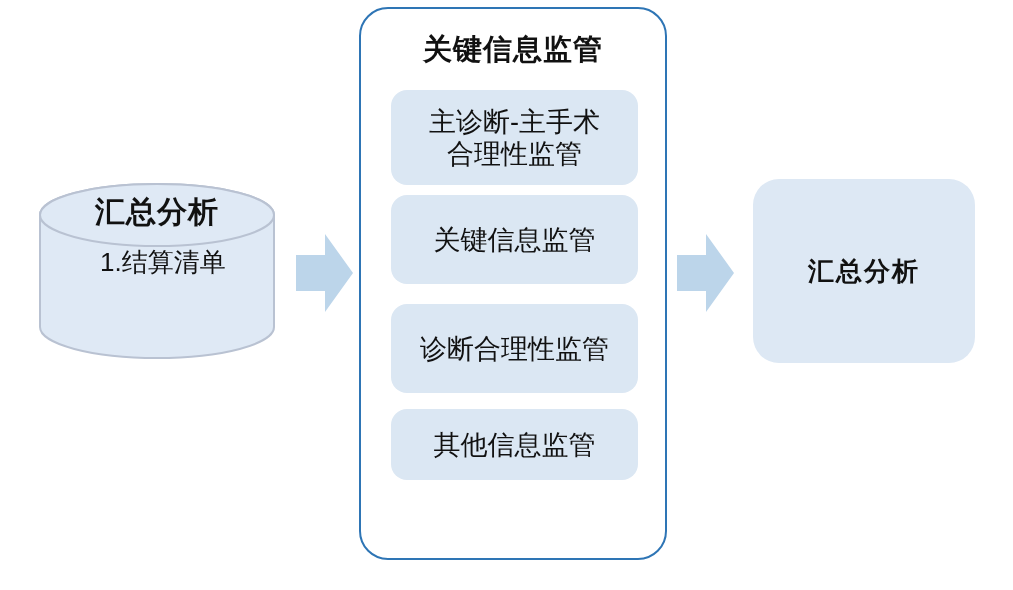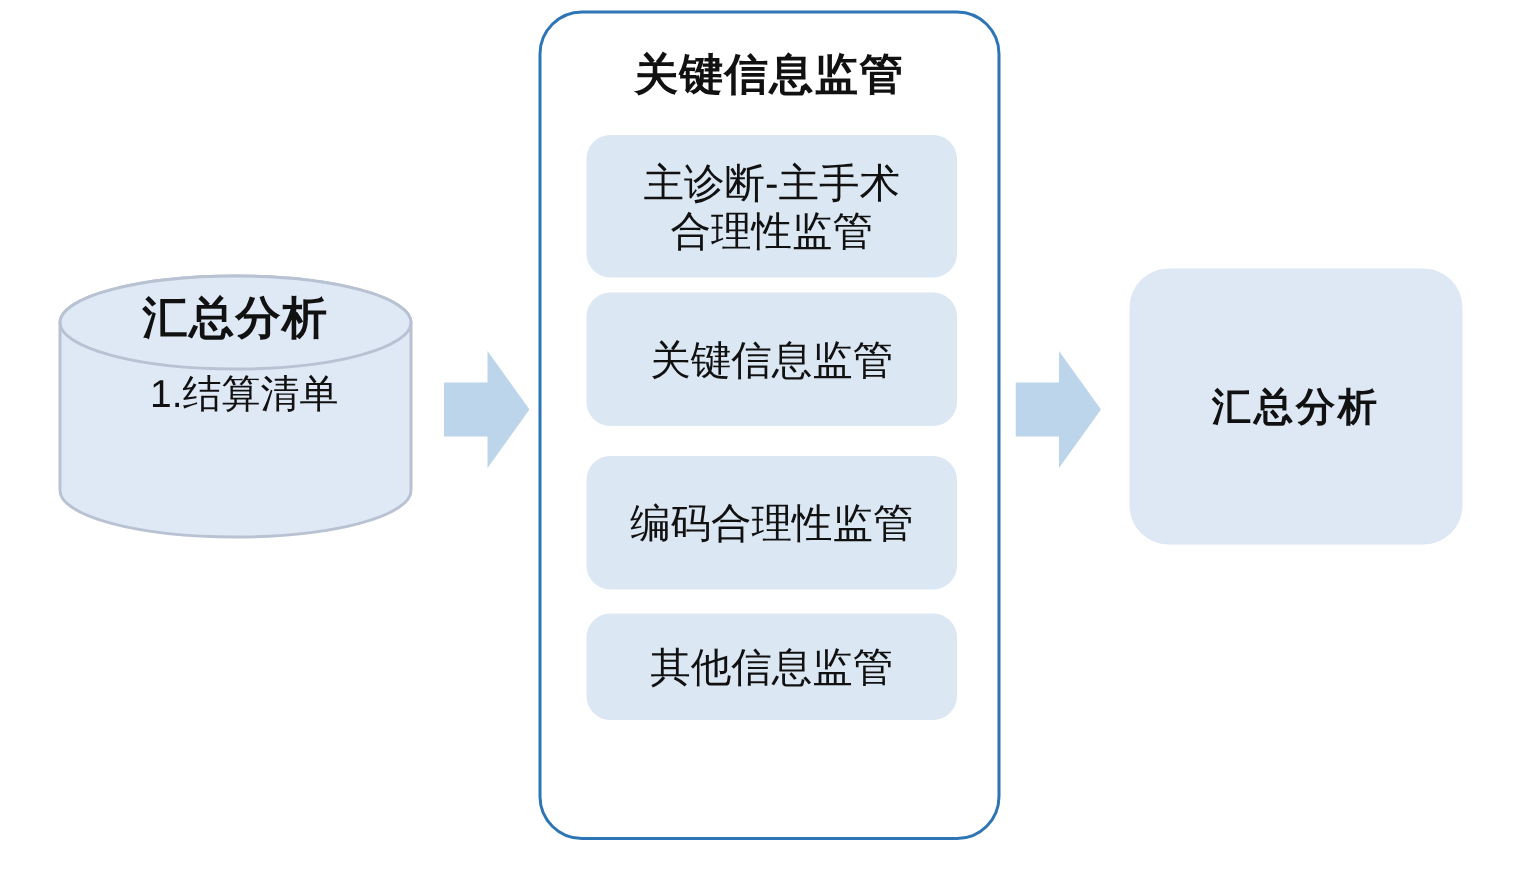--- a/index.html
+++ b/index.html
@@ -132,21 +132,21 @@
     <div class="process-step s1">
       <span>主诊断-主手术</span>
       <span>合理性监管</span>
     </div>
 
     <div class="process-step s2">
       <span>关键信息监管</span>
     </div>
 
     <div class="process-step s3">
-      <span>编码合理性监管</span>
+      <span>诊断合理性监管</span>
     </div>
 
     <div class="process-step s4">
       <span>其他信息监管</span>
     </div>
   </div>
 
   <svg class="flow-arrow second" viewBox="0 0 57 78">
     <polygon points="0,21 29,21 29,0 57,39 29,78 29,57 0,57" fill="var(--arrow-fill, #bcd5ea)"></polygon>
   </svg>

